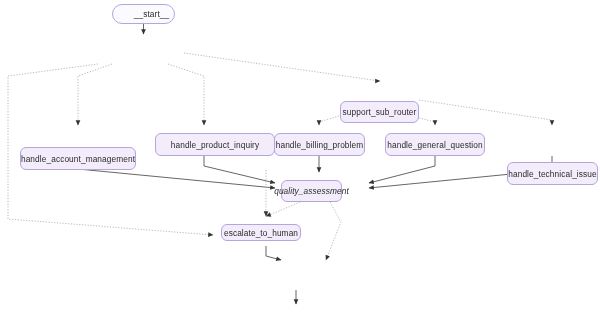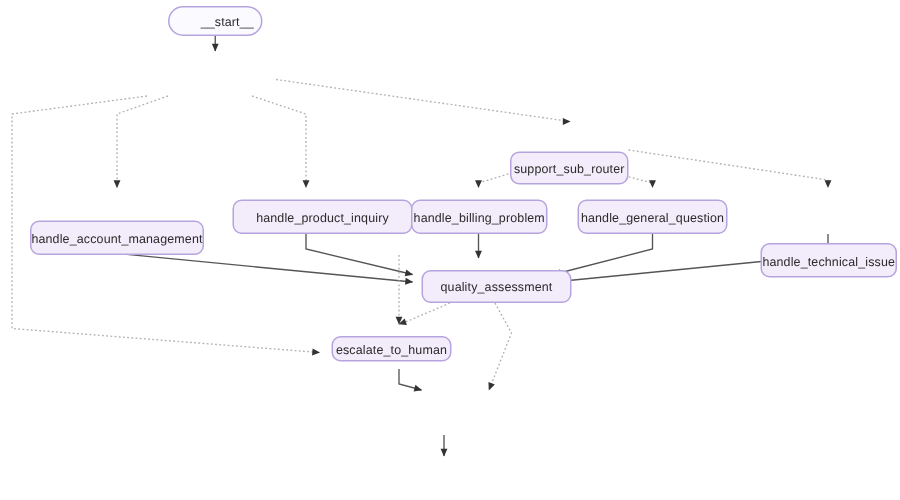--- a/index.html
+++ b/index.html
@@ -134,21 +134,21 @@
   </div>
 
   <div class="node" style="left:385px; top:133px; width:100px; height:23px;">
     <span class="node-label">handle_general_question</span>
   </div>
 
   <div class="node" style="left:507px; top:133px; width:91px; height:23px;margin-top:29px;">
     <span class="node-label">handle_technical_issue</span>
   </div>
 
-  <div class="node" style="left:281px; top:180px; width:100px; height:22px;">
+  <div class="node" style="left:281px; top:180px; width:61px; height:22px;font-style:italic;">
     <span class="node-label">quality_assessment</span>
   </div>
 
   <div class="node" style="left:221px; top:224px; width:80px; height:17px;">
     <span class="node-label">escalate_to_human</span>
   </div>
 
 
 
 </div>

